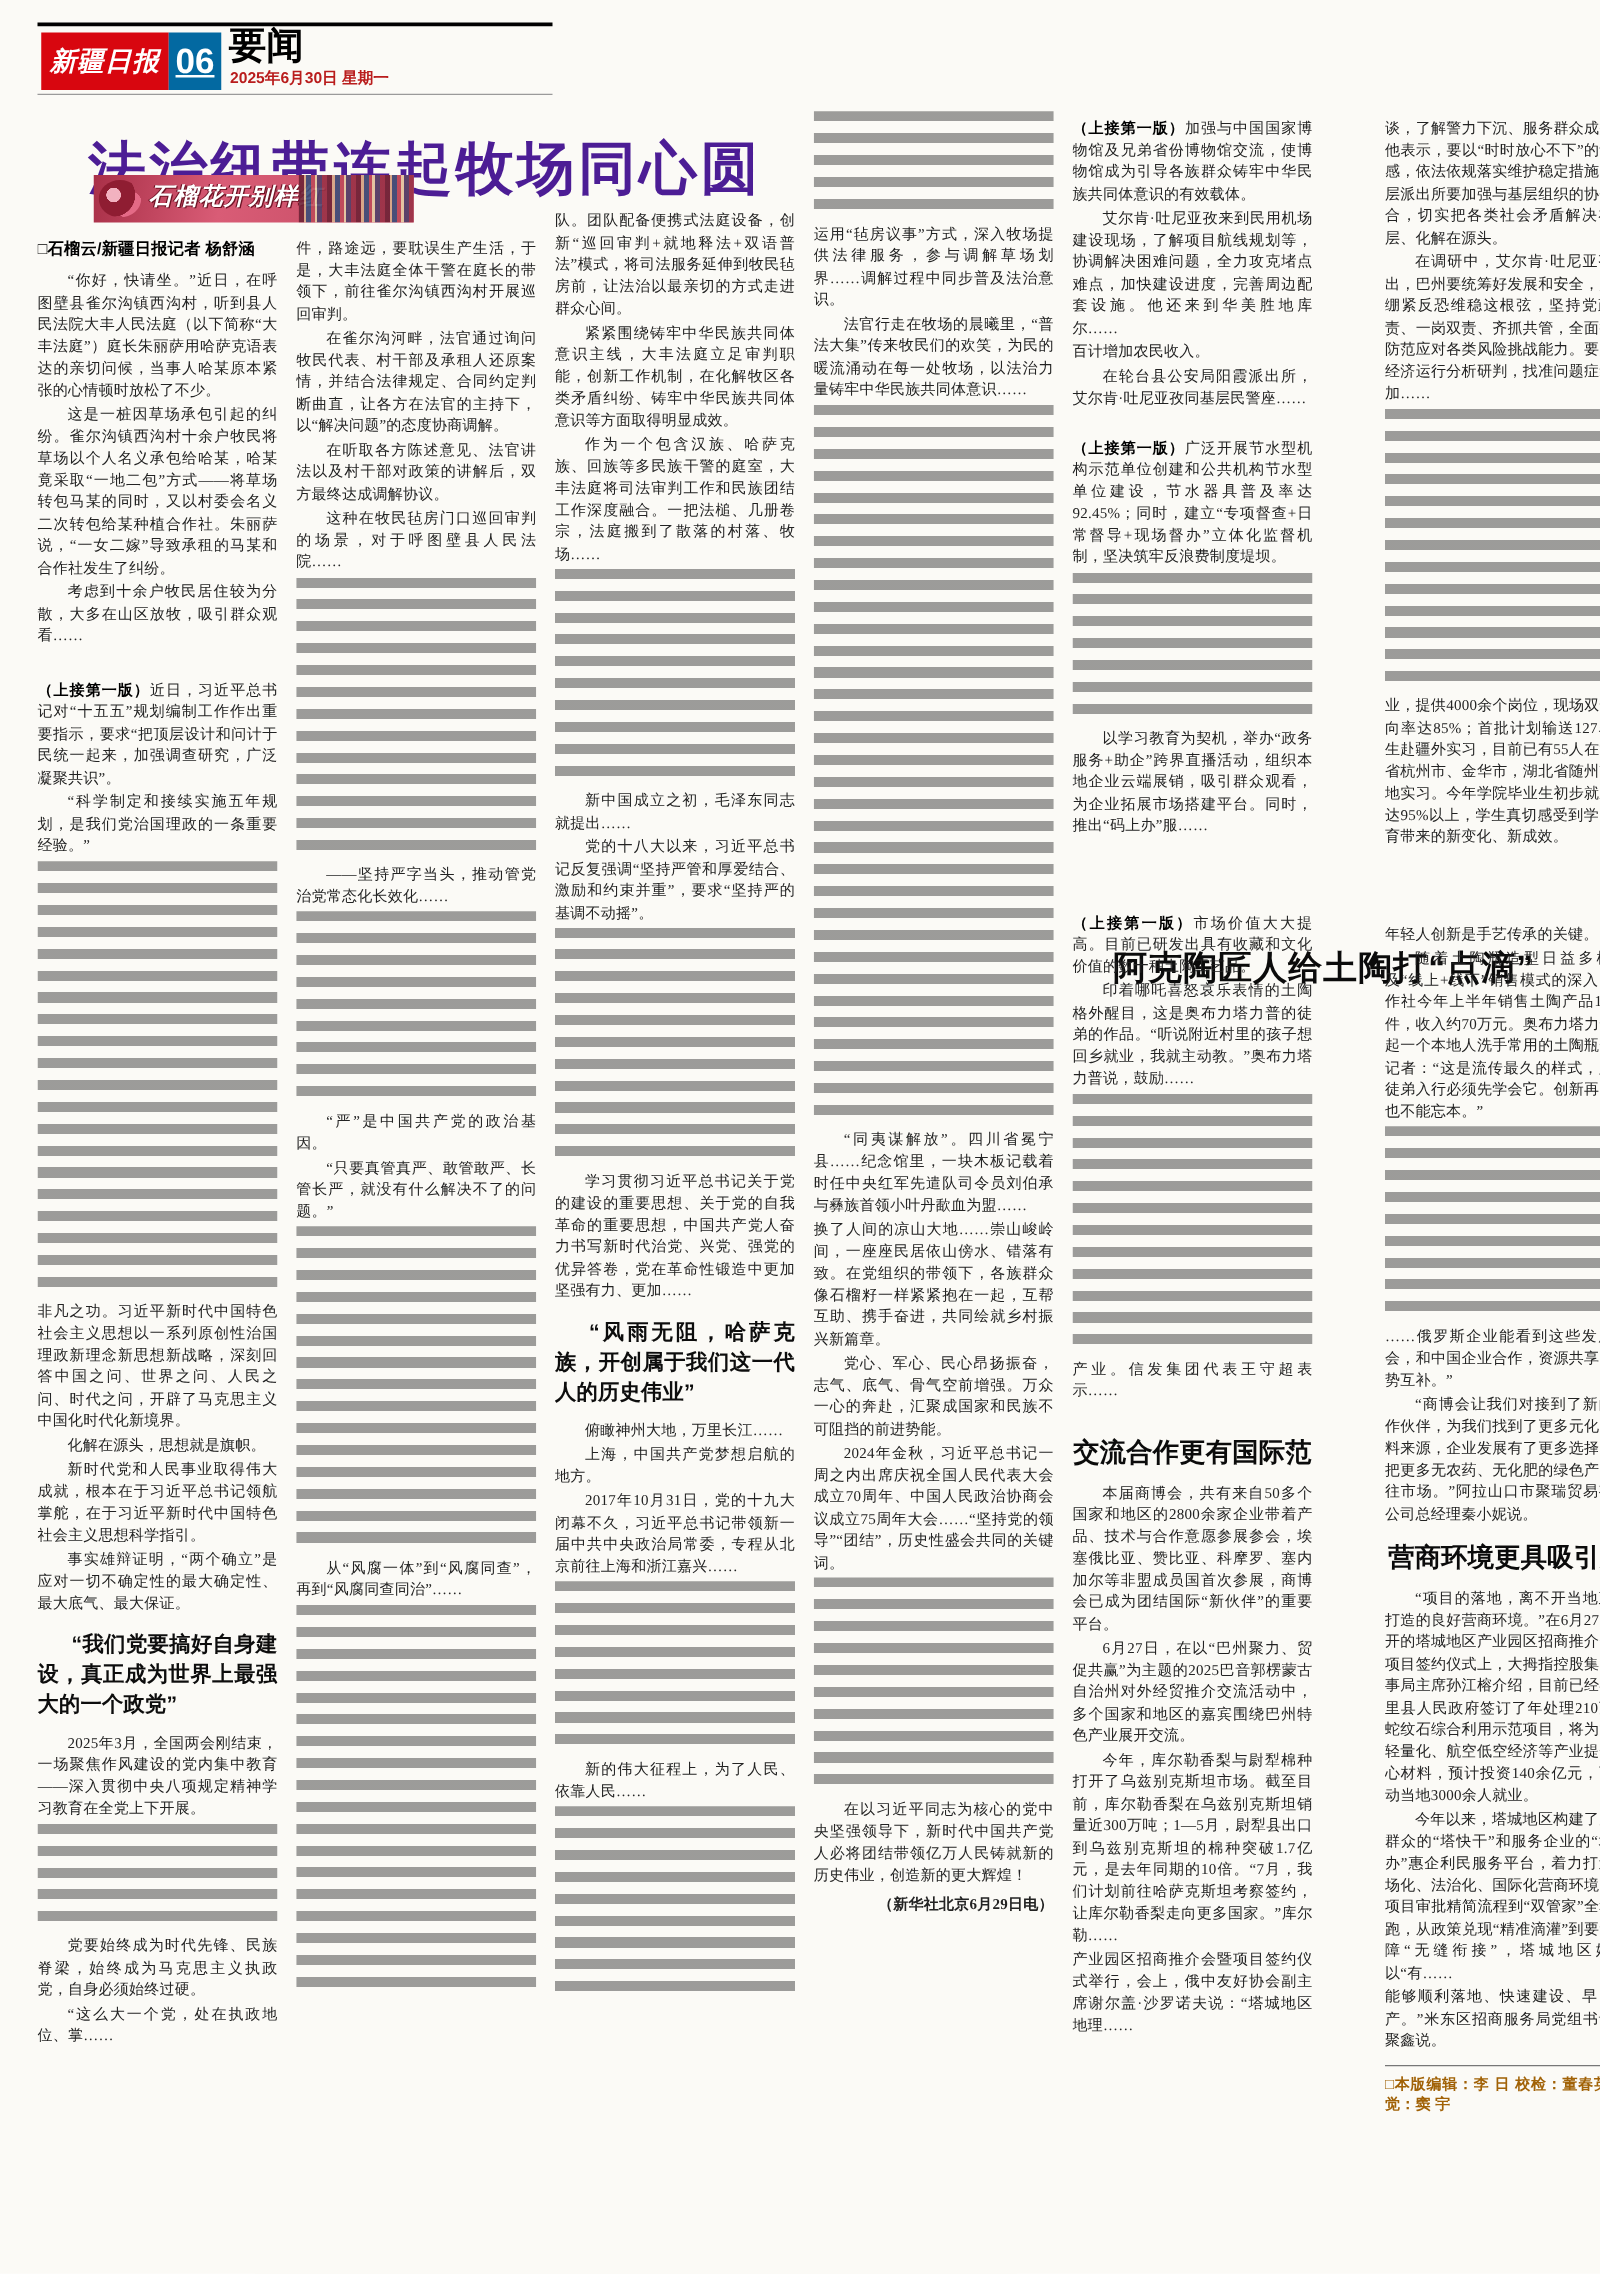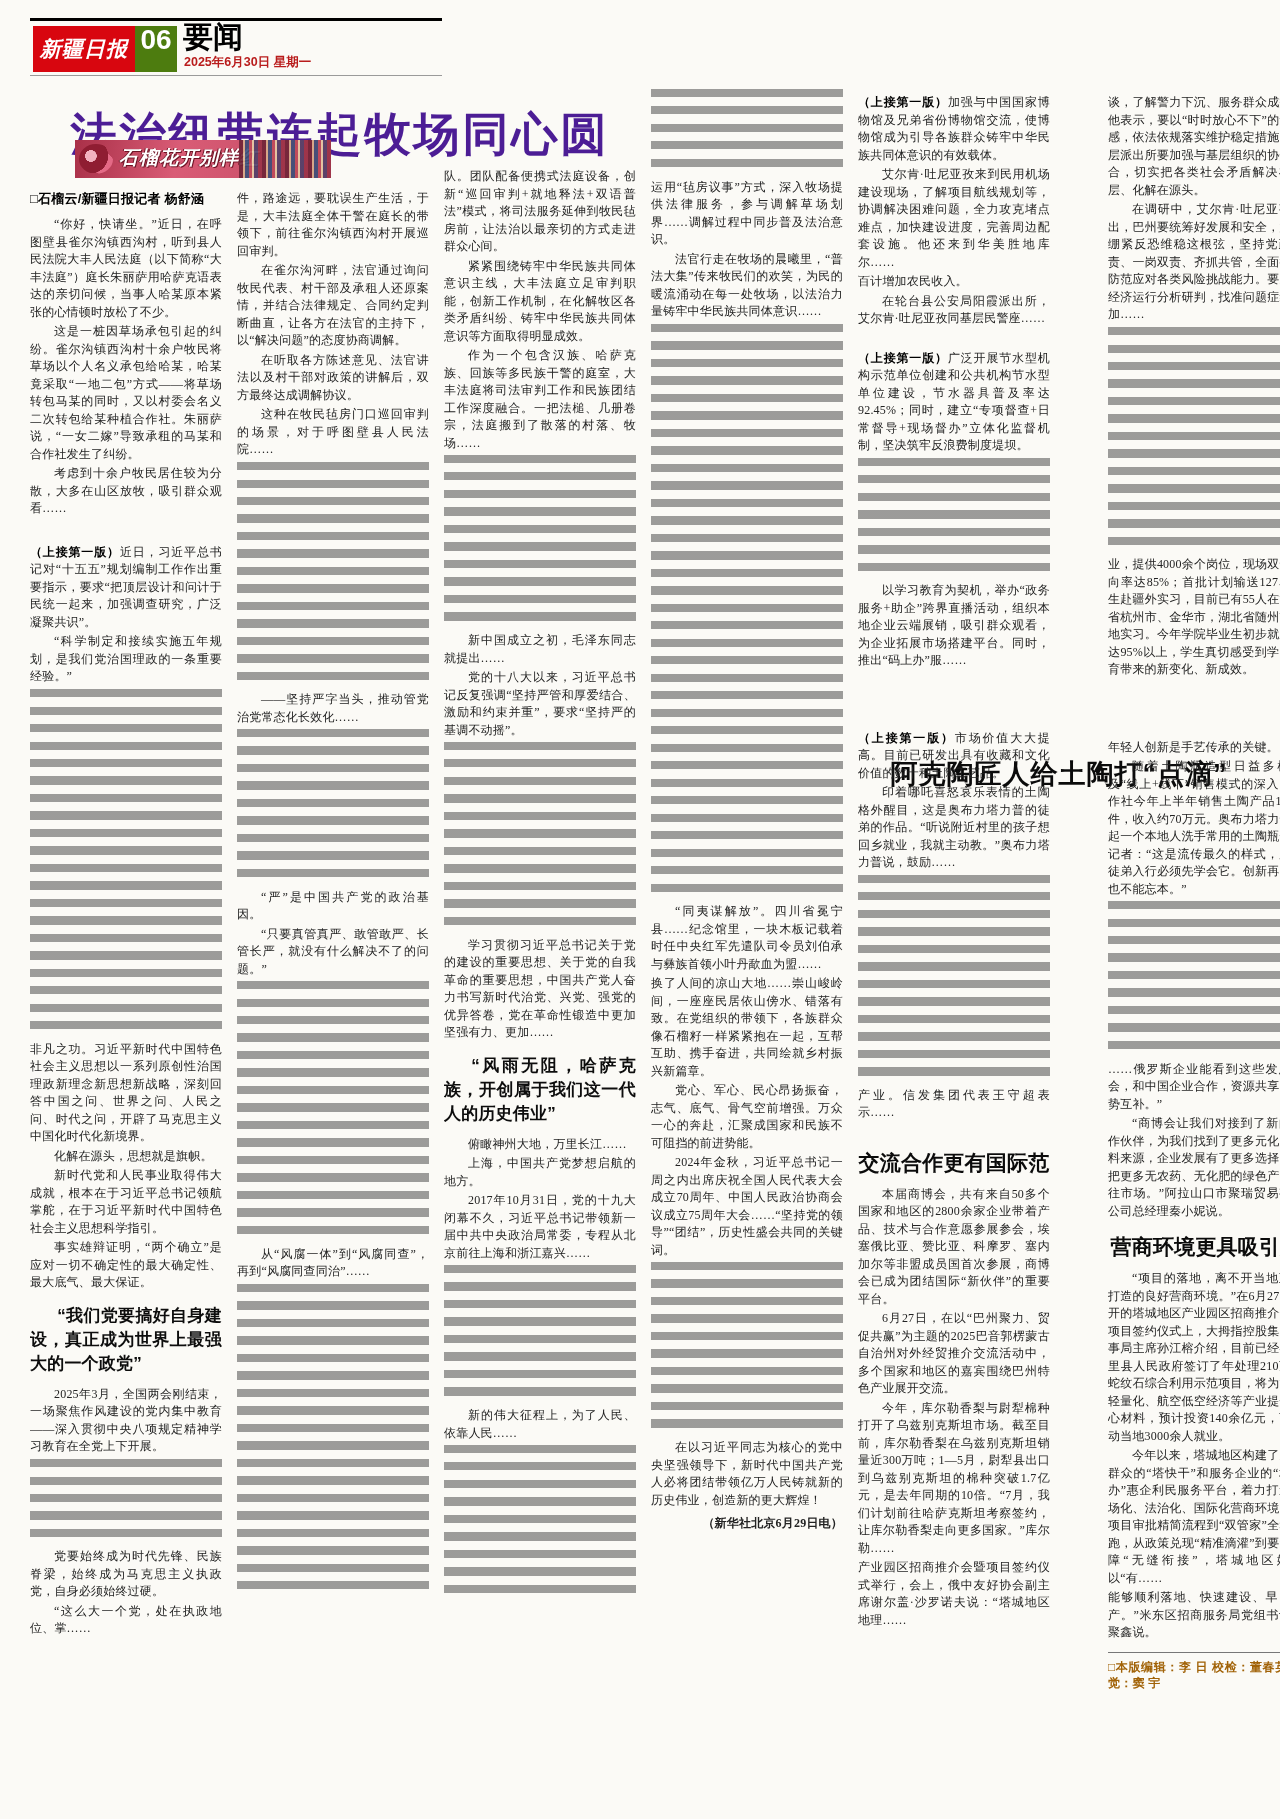--- a/index.html
+++ b/index.html
@@ -3,23 +3,23 @@
 <meta charset="utf-8">
 <style>
   html,body{margin:0;padding:0;}
   #page{position:relative;width:1280px;height:1819px;background:#fbfaf6;overflow:hidden;
         font-family:"Liberation Serif",serif;color:#1e1e1e;}
   .toprule{position:absolute;left:30px;top:18px;width:412px;height:3px;background:#000;}
   .mastrule{position:absolute;left:30px;top:75px;width:412px;height:1px;background:#9a9a9a;}
   .paperbox{position:absolute;left:33px;top:26px;width:102px;height:46px;background:#d8060f;
         color:#fff;display:flex;align-items:center;justify-content:center;
         font:italic 700 21px/1 "Liberation Serif",serif;letter-spacing:1px;}
-  .pagenumbox{position:absolute;left:135px;top:26px;width:42px;height:46px;background:#4d7c0f;
-        color:#fff;display:flex;align-items:flex-start;justify-content:center;
-        font:800 28px/1 "Liberation Sans",sans-serif;}
+  .pagenumbox{position:absolute;left:135px;top:26px;width:42px;height:46px;background:#0369a1;
+        color:#fff;display:flex;align-items:center;justify-content:center;
+        font:800 28px/1 "Liberation Sans",sans-serif;text-decoration:underline;}
   .sectionname{position:absolute;left:183px;top:22px;font:900 30px/1 "Liberation Sans",sans-serif;color:#000;}
   .dateline{position:absolute;left:184px;top:56px;font:700 12.5px/1 "Liberation Sans",sans-serif;color:#b91c1c;}
   .main-headline{position:absolute;left:30px;top:76px;width:620px;text-align:center;
         font:900 46px/1.2 "Liberation Sans",sans-serif;letter-spacing:3px;color:#4c1d95;}
   .banner{position:absolute;left:75px;top:140px;width:256px;height:38px;overflow:hidden;
         background:linear-gradient(100deg,#a93048 0%,#d95c76 40%,#c24a62 100%);}
   .banner-pome{position:absolute;left:4px;top:4px;width:34px;height:30px;border-radius:50%;
         background:radial-gradient(circle at 35% 40%,#f2b2c0 0 20%,#8f1d32 21% 60%,transparent 61%),
                    radial-gradient(circle at 70% 65%,#e46a86 0 35%,transparent 36%);}
   .banner-text{position:absolute;left:44px;top:8px;font:italic 900 19px/1.1 "Liberation Sans",sans-serif;

